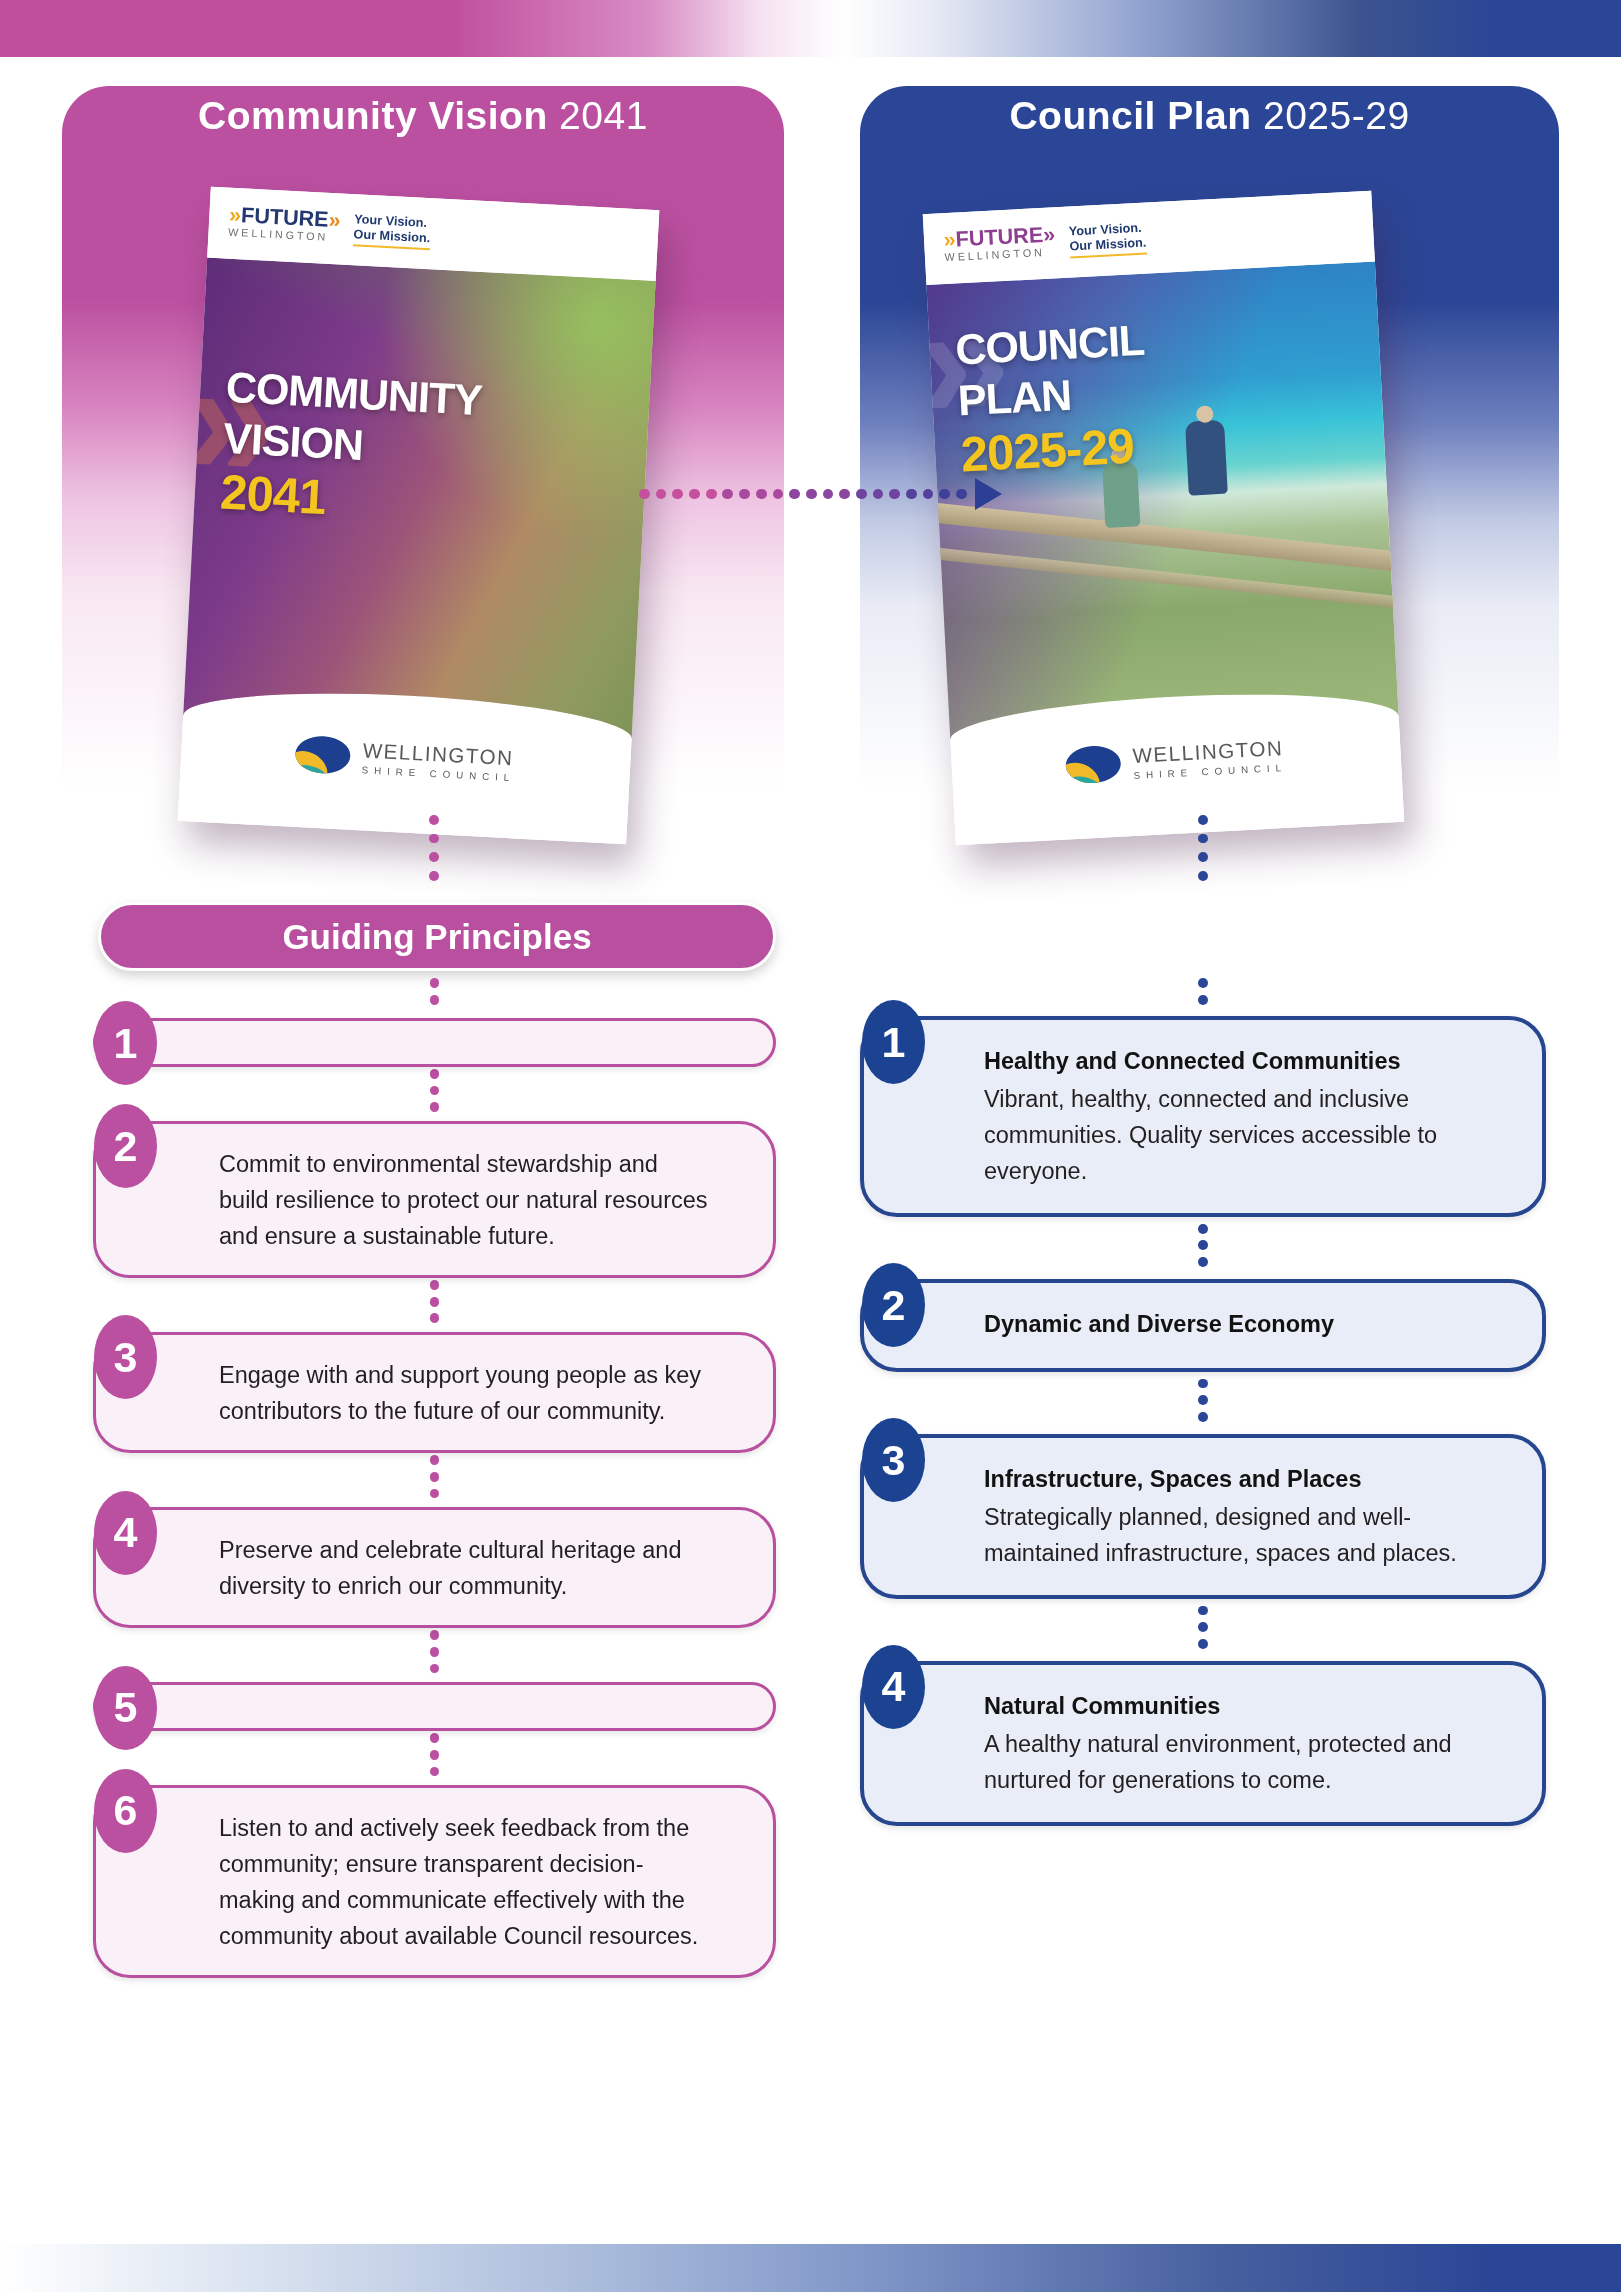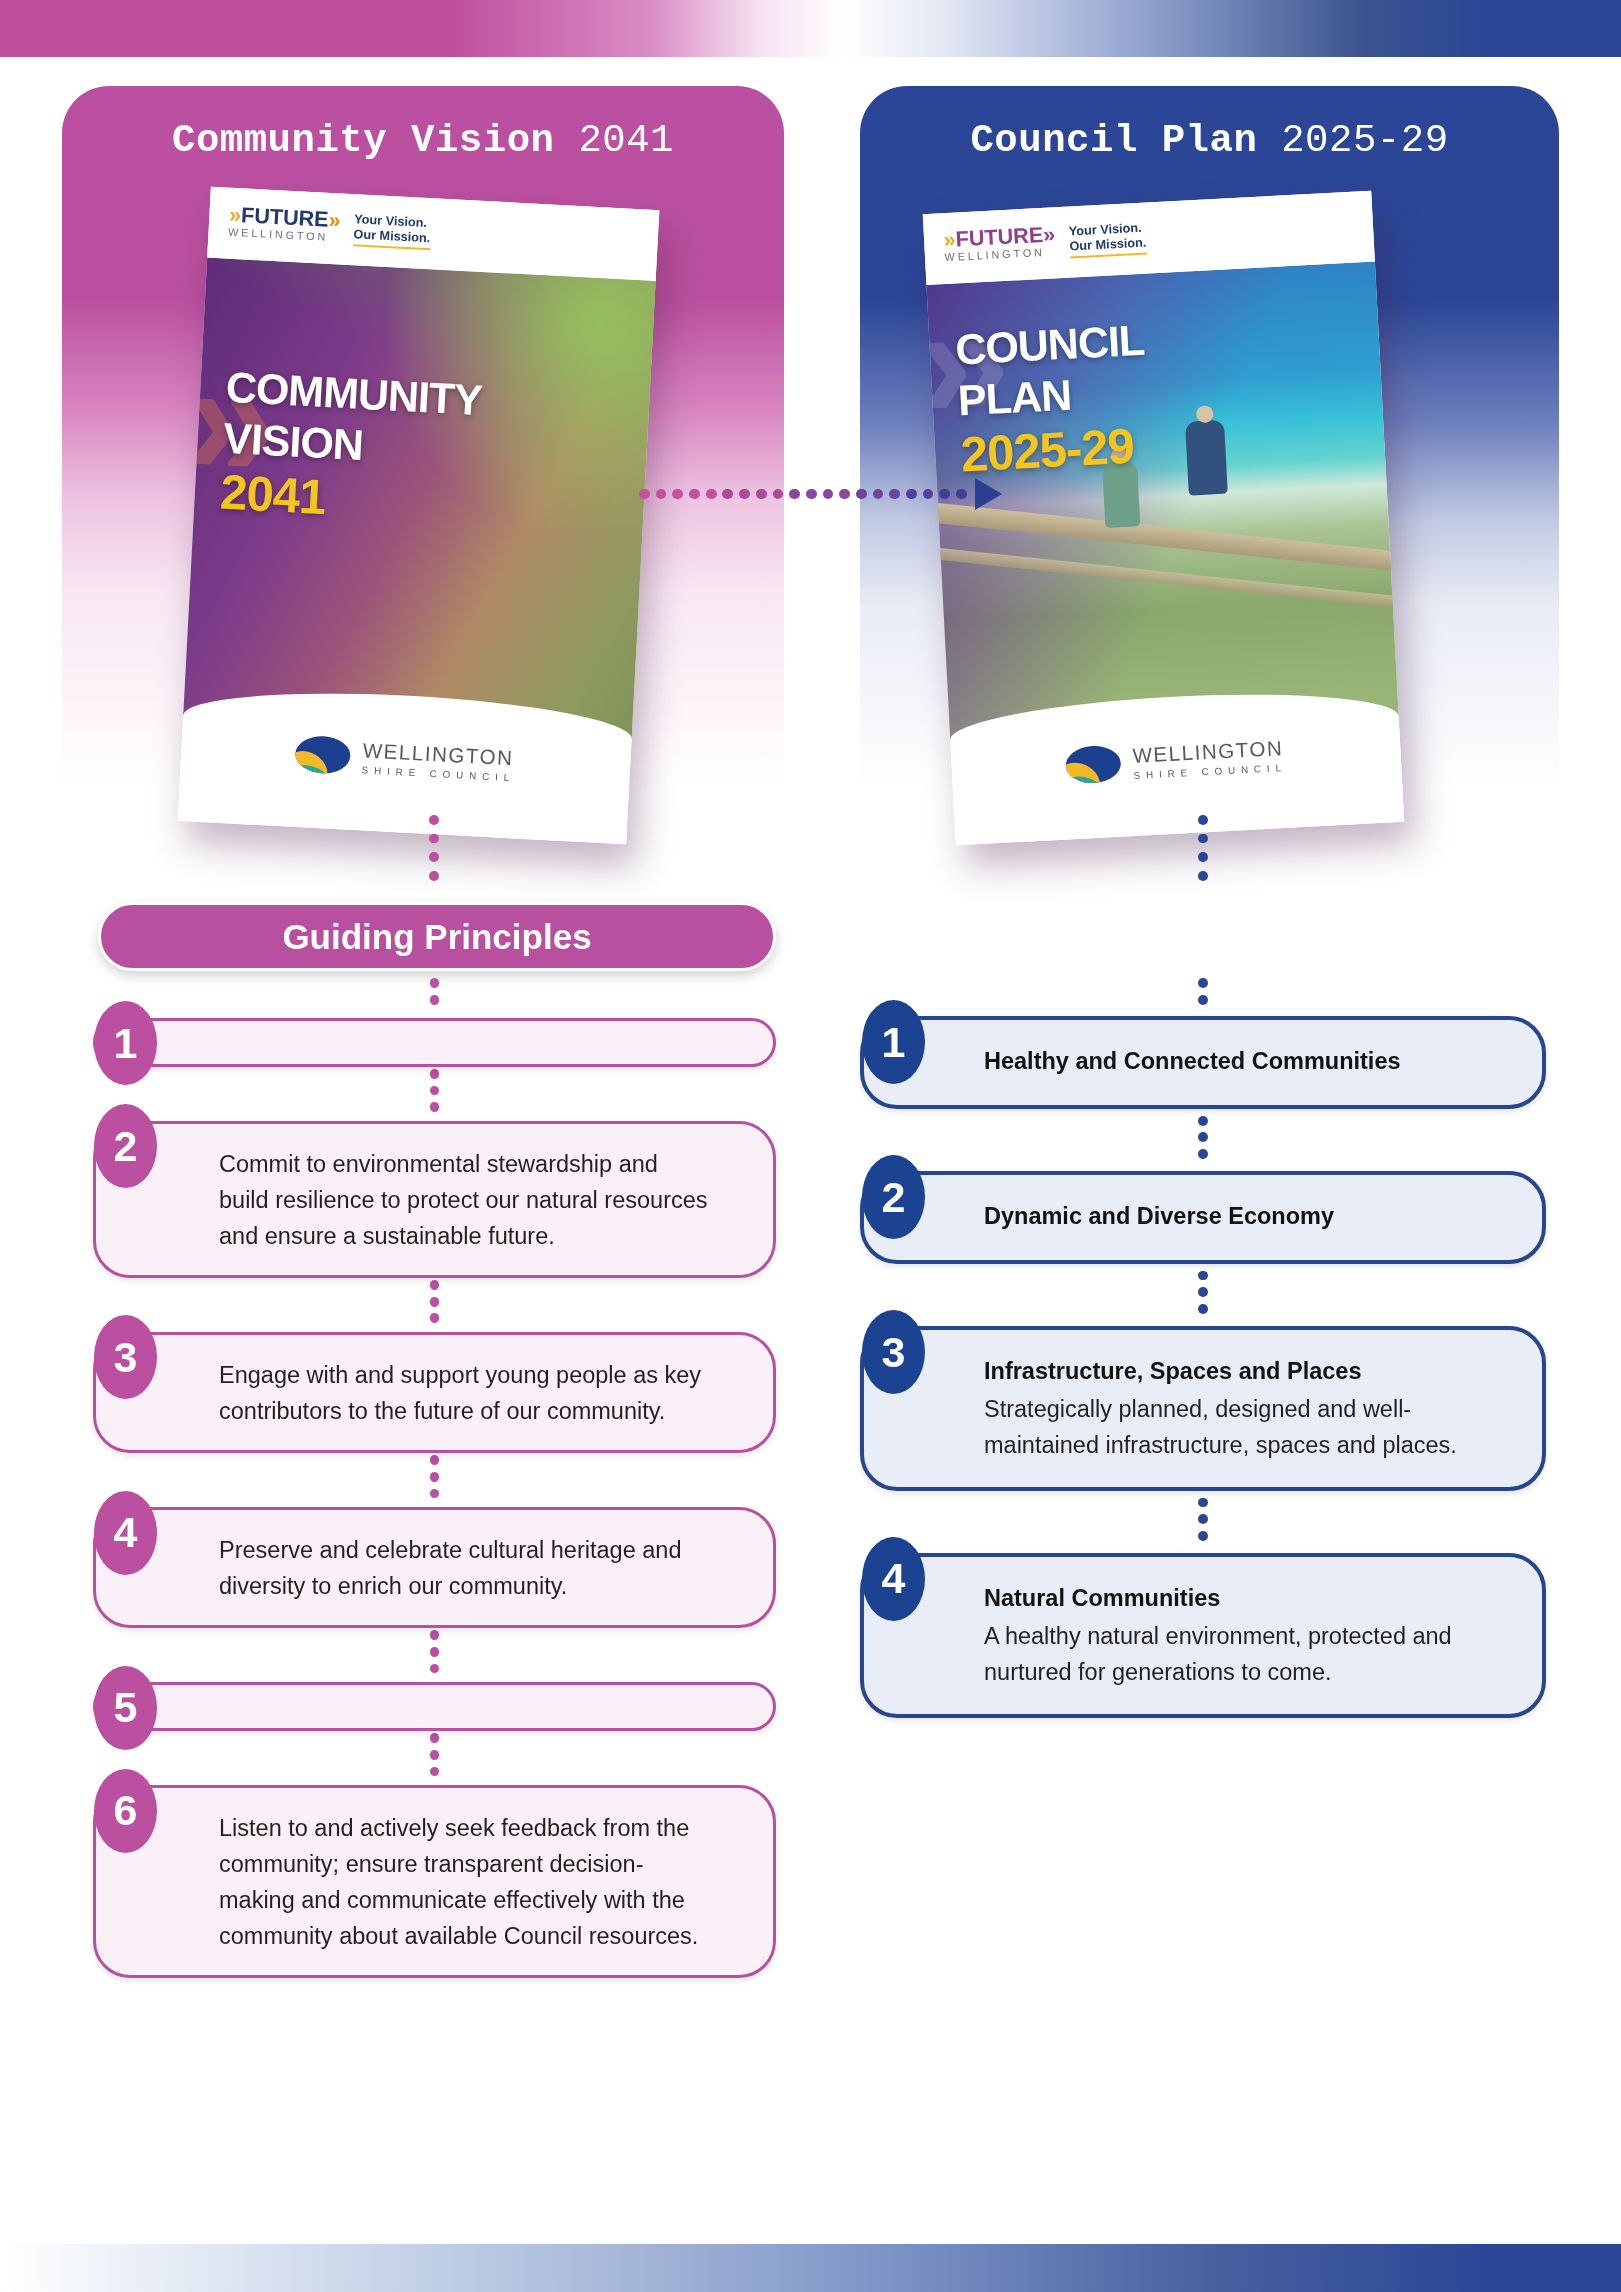--- a/index.html
+++ b/index.html
@@ -13,21 +13,21 @@
                #e4e8f4 58%,#94a5d1 70%,#3b548f 84%,#2b4696 92%,#2b4696 100%);}
   .bottom-band{position:absolute;left:0;bottom:0;width:100%;height:49px;
     background:linear-gradient(90deg,#ffffff 0%,#dbe4f1 15%,#aebfdd 35%,#7c93c6 55%,#47609f 75%,#2b4696 92%);}
 
   
   .panel{position:absolute;top:86px;border-radius:47px;}
   .panel-left{left:62px;width:722px;height:765px;
     background:linear-gradient(180deg,#bb50a0 0%,#bb50a0 28%,#d884c0 42%,#eec4e2 54%,#f8e7f2 66%,rgba(255,255,255,0) 92%);}
   .panel-right{left:860px;width:699px;height:765px;
     background:linear-gradient(180deg,#2b4696 0%,#2b4696 28%,#6d7fbd 44%,#c2cbe4 57%,#e9ecf5 68%,rgba(255,255,255,0) 92%);}
-  .panel-title{margin-top:33px;text-align:center;color:#fff;font-size:39px;letter-spacing:0.5px;font-family:Liberation Mono, monospace;}
+  .panel-title{margin-top:8px;text-align:center;color:#fff;font-size:39px;letter-spacing:0.5px;}
   .panel-title b{font-weight:bold;}
   .panel-title span{font-weight:normal;}
 
   
   .cover{position:absolute;width:449px;background:#fff;display:flex;flex-direction:column;
          box-shadow:9.8px 21.6px 37px rgba(70,30,70,.33);}
   .cover-left{left:194px;top:198px;height:635px;transform:rotate(3deg);}
   .cover-right{left:939px;top:202px;height:632px;transform:rotate(-3deg);}
 
   .brandrow{height:71px;display:flex;align-items:flex-start;justify-content:flex-start;
@@ -313,20 +313,21 @@
 
   <div class="col col-right">
     <div class="vdots bluedots vd-lead">
         <i></i>
         <i></i>
       </div>
 
     <div class="card card-blue">
       <span class="num num-blue">1</span>
       <h3>Healthy and Connected Communities</h3>
+      <p>Vibrant, healthy, connected and inclusive communities. Quality services accessible to everyone.</p>
     </div>
     <div class="vdots bluedots vd-flow-r">
         <i></i>
         <i></i>
         <i></i>
       </div>
 
     <div class="card card-blue">
       <span class="num num-blue">2</span>
       <h3>Dynamic and Diverse Economy</h3>

